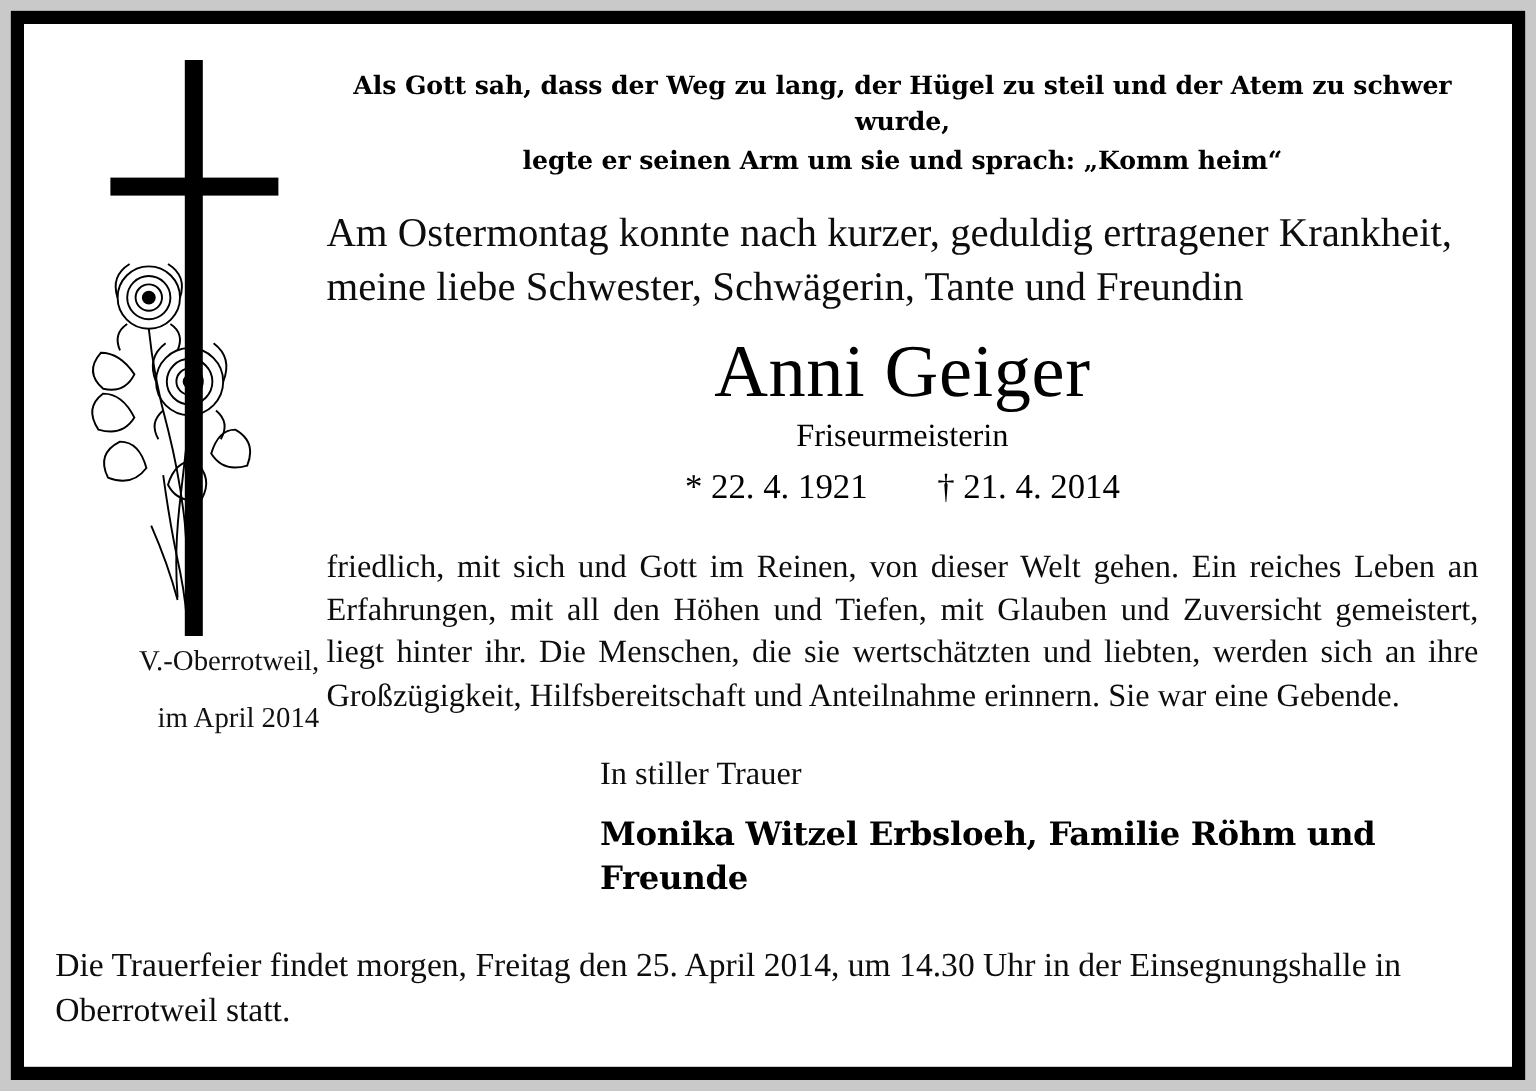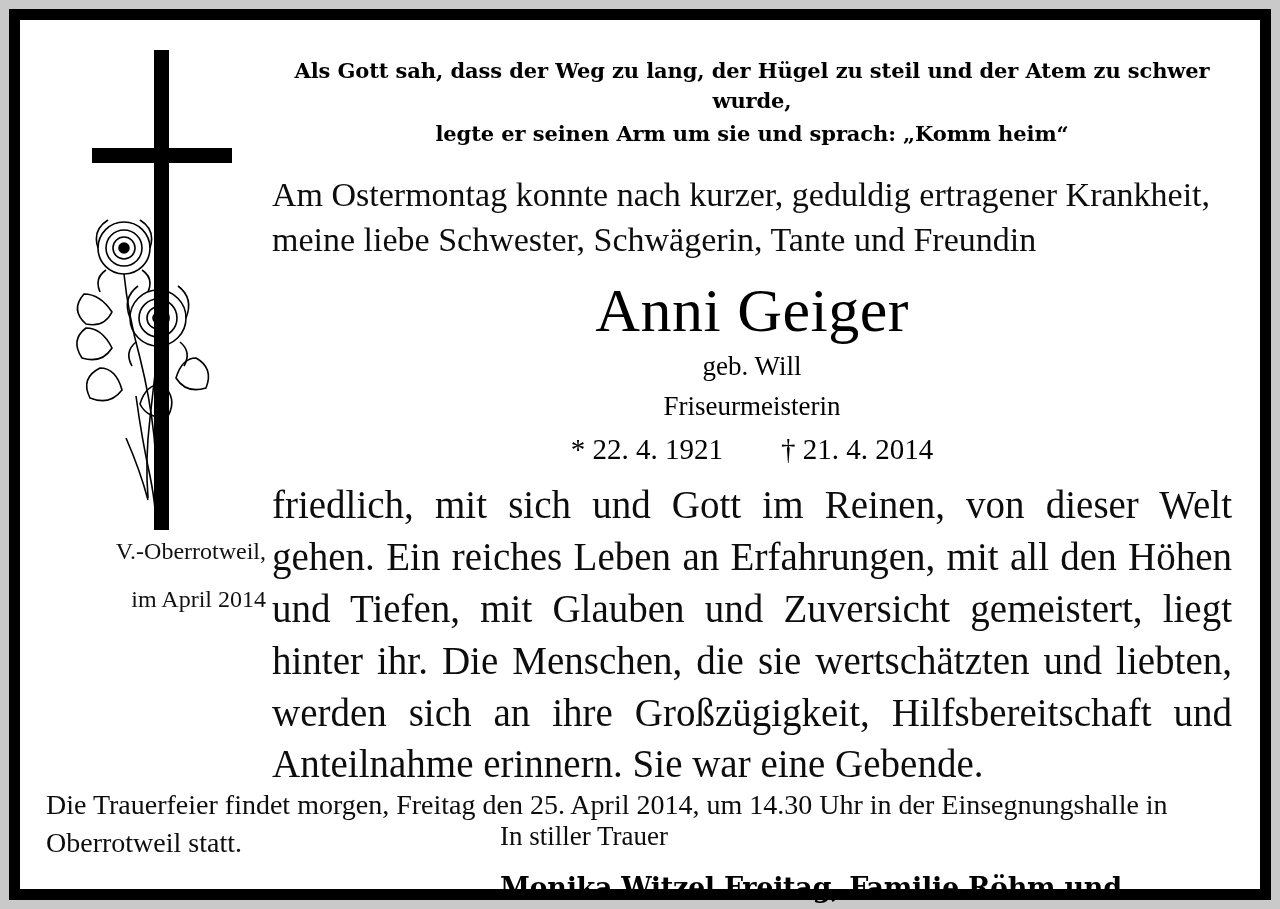--- a/index.html
+++ b/index.html
@@ -136,22 +136,22 @@
     line-height: 1.45;
   }
   .dates {
     font-size: 29px;
     line-height: 1.5;
     margin-top: 2px;
     white-space: pre;
   }
 
   .body-text {
-    margin-top: 8px;
-    font-size: 39px;
+    margin-top: 26px;
+    font-size: 27px;
     line-height: 1.33;
     text-align: justify;
     text-justify: inter-word;
     color: #0d0d0d;
   }
 
   .mourners-block {
     margin-top: 28px;
     margin-left: 228px;
   }
@@ -226,30 +226,29 @@
 
       <div class="right-col">
 
         <div class="verse">Als Gott sah, dass der Weg zu lang, der Hügel zu steil und der Atem zu schwer wurde,</div>
         <div class="verse" style="margin-top:2px">legte er seinen Arm um sie und sprach: „Komm heim“</div>
 
         <div class="intro">Am Ostermontag konnte nach kurzer, geduldig ertragener Krankheit, meine liebe Schwester, Schwägerin, Tante und Freundin</div>
 
         <div class="name-block">
           <div class="deceased-name">Anni Geiger</div>
-          <div class="maiden-name">geb. Will</div>
           <div class="profession">Friseurmeisterin</div>
           <div class="dates">* 22. 4. 1921        † 21. 4. 2014</div>
         </div>
 
         <div class="body-text">friedlich, mit sich und Gott im Reinen, von dieser Welt gehen. Ein reiches Leben an Erfahrungen, mit all den Höhen und  Tiefen, mit Glauben und Zuversicht gemeistert, liegt hinter ihr. Die Menschen, die sie wertschätzten und liebten, werden sich an ihre Großzügigkeit, Hilfsbereitschaft und Anteilnahme erinnern. Sie war eine Gebende.</div>
 
         <div class="mourners-block">
           <div class="mourn-label">In stiller Trauer</div>
-          <div class="mourn-names">Monika Witzel Freitag, Familie Röhm und Freunde</div>
+          <div class="mourn-names">Monika Witzel Erbsloeh, Familie Röhm und Freunde</div>
         </div>
       </div>
 
       <div class="footer">Die Trauerfeier findet morgen, Freitag den 25. April 2014, um 14.30 Uhr in der Einsegnungshalle in Oberrotweil statt.</div>
 
     </div>
   </div>
 </div>
 
 </body></html>

